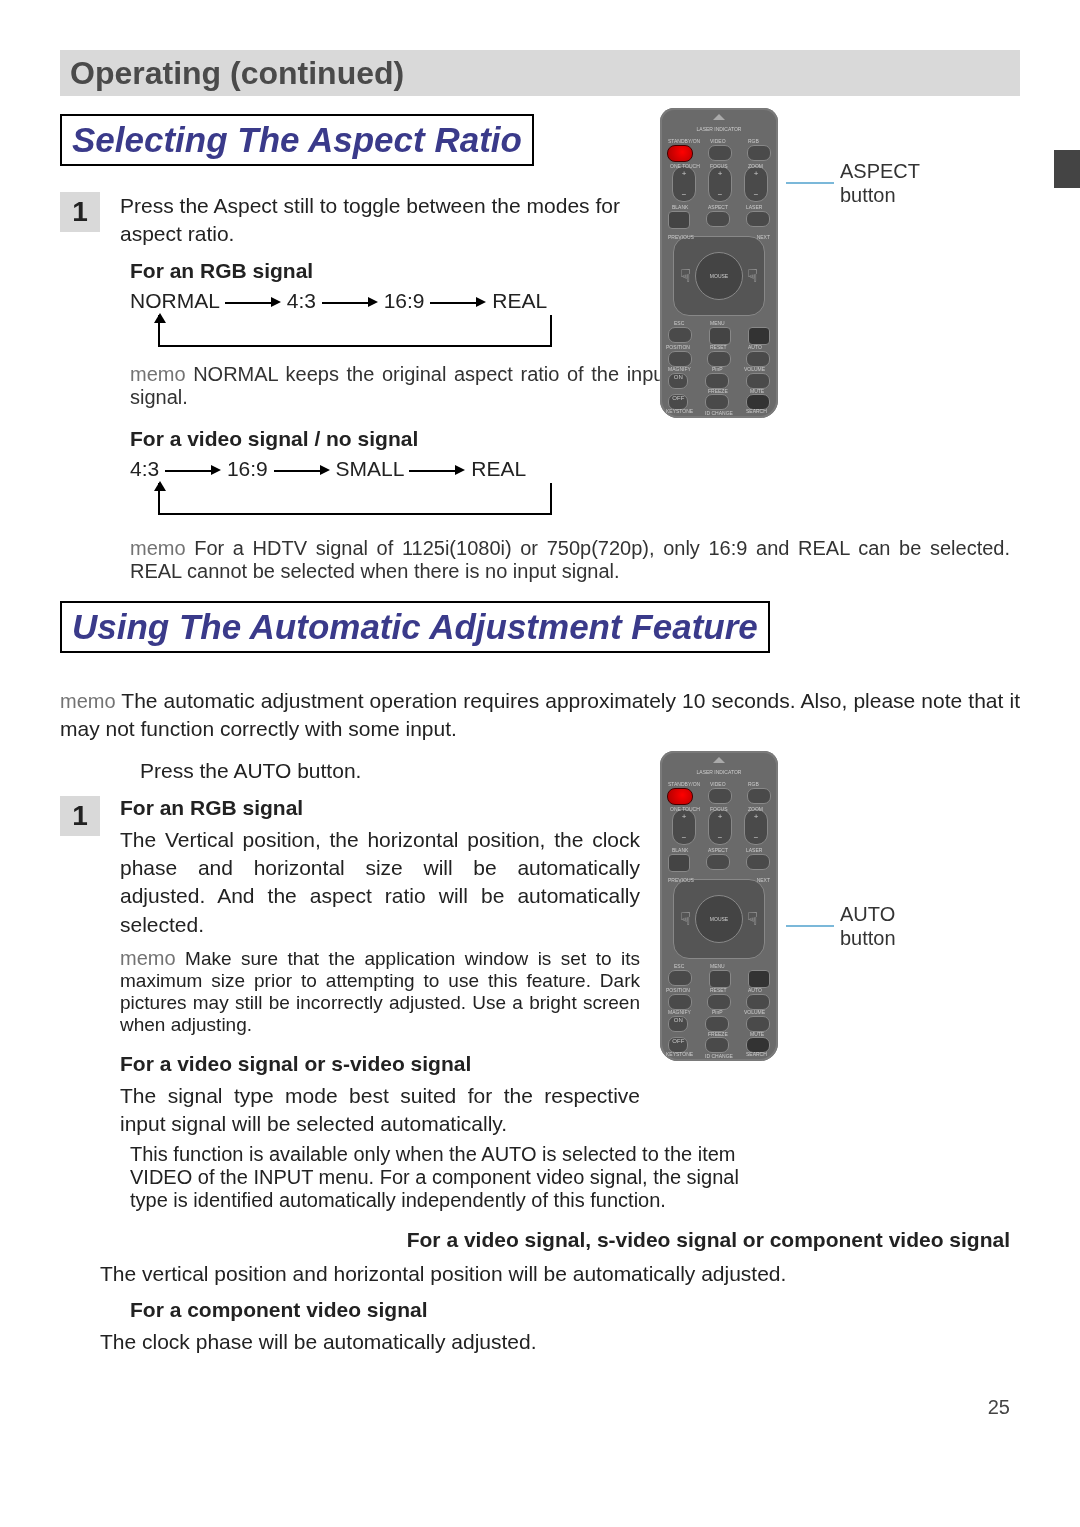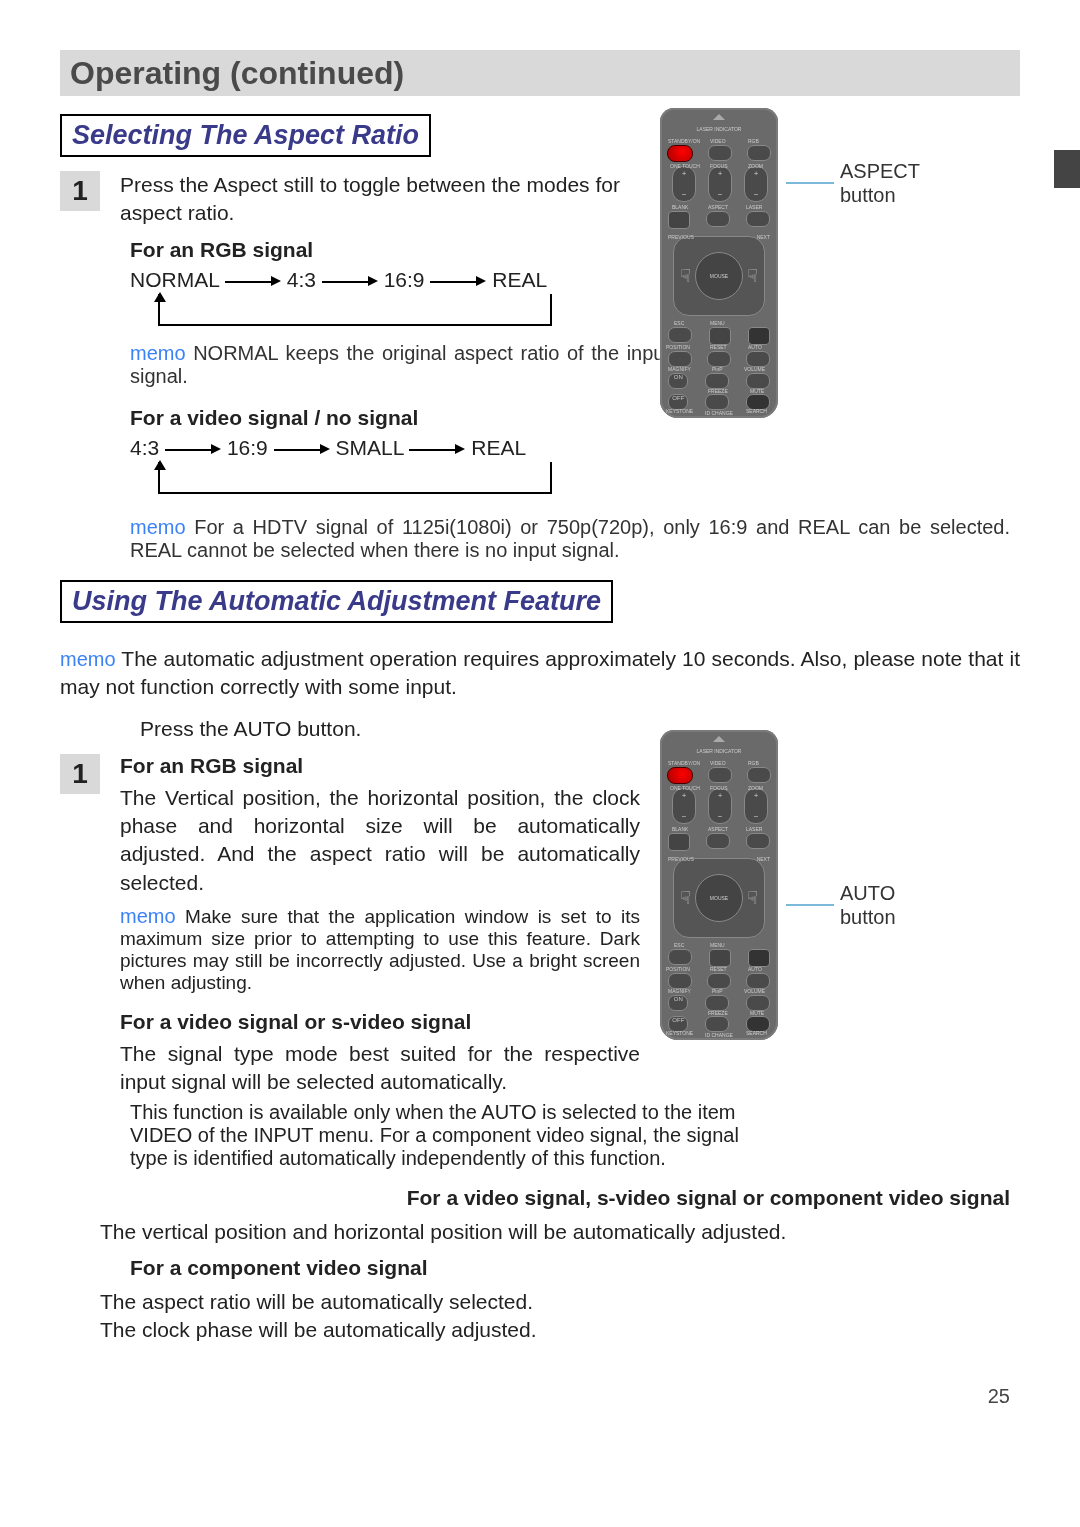--- a/index.html
+++ b/index.html
@@ -34,38 +34,38 @@
     align-items: flex-start;
     gap: 20px;
   }
   .section-heading {
     border: 2px solid #000;
     display: inline-block;
     padding: 4px 10px 4px 10px;
     font-weight: bold;
     font-style: italic;
     color: #3a3a8a;
-    font-size: 27px;
-    margin-bottom: 14px;
+    font-size: 35px;
+    margin-bottom: 26px;
   }
   .step-num {
     background: #d9d9d9;
     width: 40px;
     height: 40px;
     display: flex;
     align-items: center;
     justify-content: center;
     font-weight: bold;
     font-size: 28px;
     flex: none;
     color: #222;
   }
   .body-text { font-size: 21px; line-height: 1.35; text-align: justify;}
   .bold-sub { font-weight: bold; font-size: 21px; margin-top: 10px; margin-bottom: 6px;}
-  .memo-label { color: #3b82f6; font-size: 20px; }
+  .memo-label { color: #737373; font-size: 20px; }
   .memo-text { font-size: 20px; color: #333; }
   .flow {
     font-size: 21px;
     margin: 6px 0 2px 0;
     white-space: nowrap;
   }
   .arrow-long {
     display:inline-block;
     width: 56px;
     position: relative;
@@ -445,20 +445,19 @@
         <div class="bold-sub" style="margin-top:16px;">For a video signal, s-video signal or component video signal</div>
       </div>
       <div style="margin-left:40px; max-width:900px;">
         <div class="body-text" style="margin-top:8px;">The vertical position and horizontal position will be automatically adjusted.</div>
       </div>
 
       <div class="indent" style="max-width:880px;">
         <div class="bold-sub" style="">For a component video signal</div>
       </div>
       <div style="margin-left:40px; max-width:900px;">
-        <div class="body-text" style="margin-top:8px;">The aspect ratio will be automatically selected.</div>
         <div class="body-text">The clock phase will be automatically adjusted.</div>
       </div>
     </div>
   </div>
 
   <div class="page-num">25</div>
 </div>
 
 </body></html>

